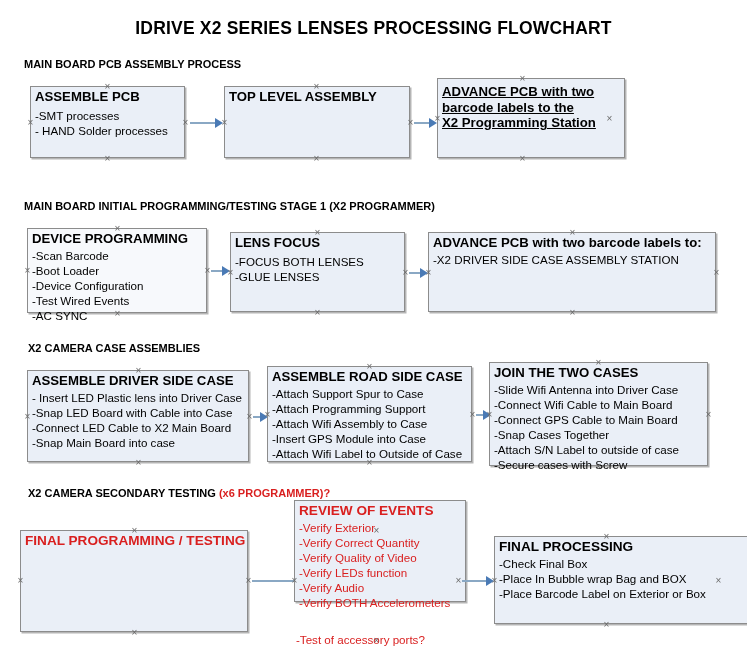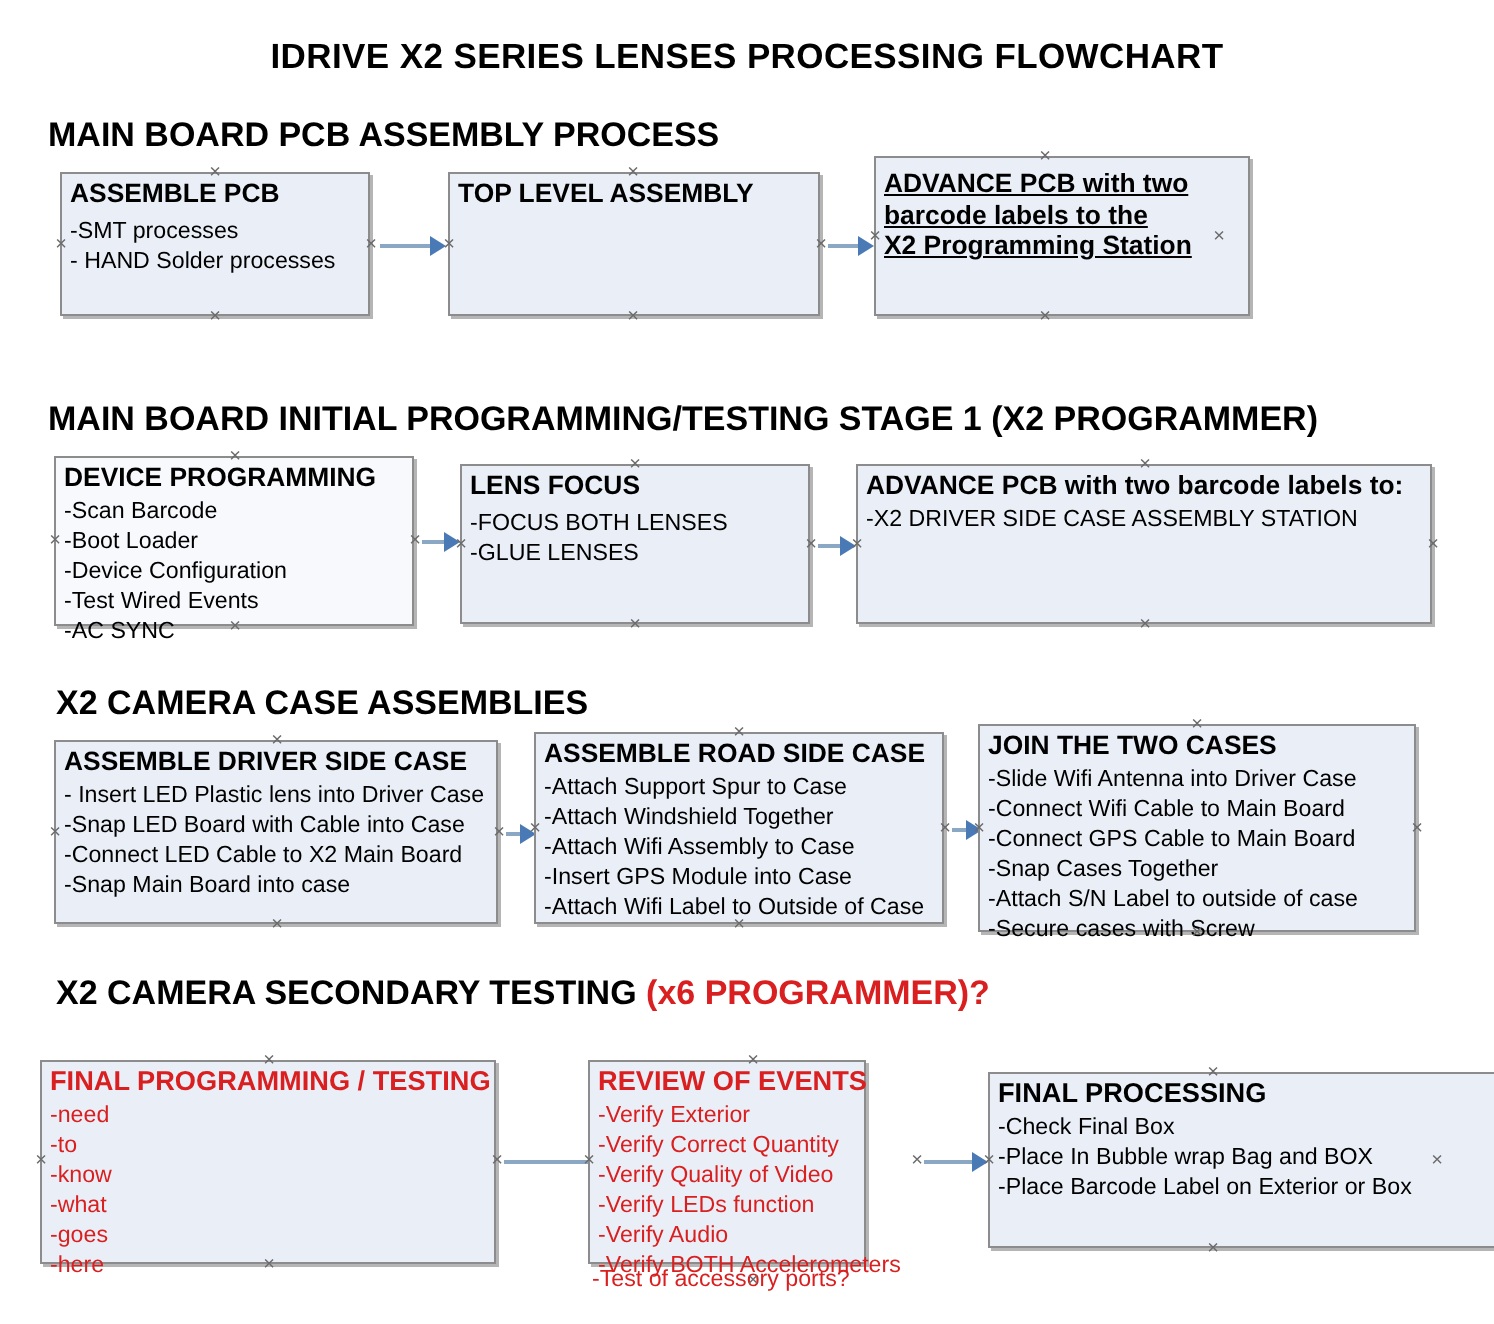--- a/index.html
+++ b/index.html
@@ -13,21 +13,21 @@
 
   .doc-title {
     position: absolute;
     left: 0; top: 18px; width: 747px;
     text-align: center;
     font-size: 17.5px; font-weight: bold; color: #000;
     letter-spacing: 0.2px;
   }
   .section-head {
     position: absolute;
-    font-size: 17px; font-weight: bold; color: #000;
+    font-size: 11px; font-weight: bold; color: #000;
     white-space: nowrap;
   }
   .section-head .accent { color: #d91f1f; }
 
   
   .node {
     position: absolute;
     background: #eaeff7;
     border: 1px solid #8c8c8c;
     box-shadow: 1.5px 1.5px 0 rgba(120,120,120,0.55);
@@ -201,21 +201,21 @@
 
   <div class="conn" style="left:253px; top:416px; width:10px;"></div>
   <div class="arrowhead" style="left:260px; top:412px;"></div>
 
   <div class="node" style="left:267px; top:366px; width:205px; height:96px;">
     <div class="head-pad">
         <div class="title">ASSEMBLE ROAD SIDE CASE</div>
       </div>
     <div class="body" style="padding-top:1px;">
       <div class="line">-Attach Support Spur to Case</div>
-      <div class="line">-Attach Windshield Together</div>
+      <div class="line">-Attach Programming Support</div>
       <div class="line">-Attach Wifi Assembly to Case</div>
       <div class="line">-Insert GPS Module into Case</div>
       <div class="line">-Attach Wifi Label to Outside of Case</div>
     </div>
   </div>
   <div class="handle" style="left:365px; top:362px;">×</div>
   <div class="handle" style="left:365px; top:458px;">×</div>
   <div class="handle" style="left:263px; top:410px;">×</div>
   <div class="handle" style="left:468px; top:410px;">×</div>
 
@@ -241,37 +241,29 @@
   <div class="handle" style="left:704px; top:410px;">×</div>
 
   <div class="section-head" style="left:28px; top:487px;">
     <span>X2 CAMERA SECONDARY TESTING </span><span class="accent">(x6 PROGRAMMER)?</span>
   </div>
 
   <div class="node red" style="left:20px; top:530px; width:228px; height:102px;">
     <div class="head-pad">
         <div class="title big">FINAL PROGRAMMING / TESTING</div>
       </div>
-    <div class="body" style="padding-top:1px;">
-      <div class="line">-need</div>
-      <div class="line">-to</div>
-      <div class="line">-know</div>
-      <div class="line">-what</div>
-      <div class="line">-goes</div>
-      <div class="line">-here</div>
-    </div>
   </div>
   <div class="handle" style="left:130px; top:526px;">×</div>
   <div class="handle" style="left:130px; top:628px;">×</div>
   <div class="handle" style="left:16px; top:576px;">×</div>
   <div class="handle" style="left:244px; top:576px;">×</div>
 
   <div class="conn" style="left:252px; top:580px; width:42px;"></div>
 
-  <div class="node red" style="left:294px; top:530px; width:139px; height:102px;">
+  <div class="node red" style="left:294px; top:500px; width:172px; height:102px;">
     <div class="head-pad">
         <div class="title big">REVIEW OF EVENTS</div>
       </div>
     <div class="body" style="padding-top:1px;">
       <div class="line">-Verify Exterior</div>
       <div class="line">-Verify Correct Quantity</div>
       <div class="line">-Verify Quality of Video</div>
       <div class="line">-Verify LEDs function</div>
       <div class="line">-Verify Audio</div>
       <div class="line">-Verify BOTH Accelerometers</div>

